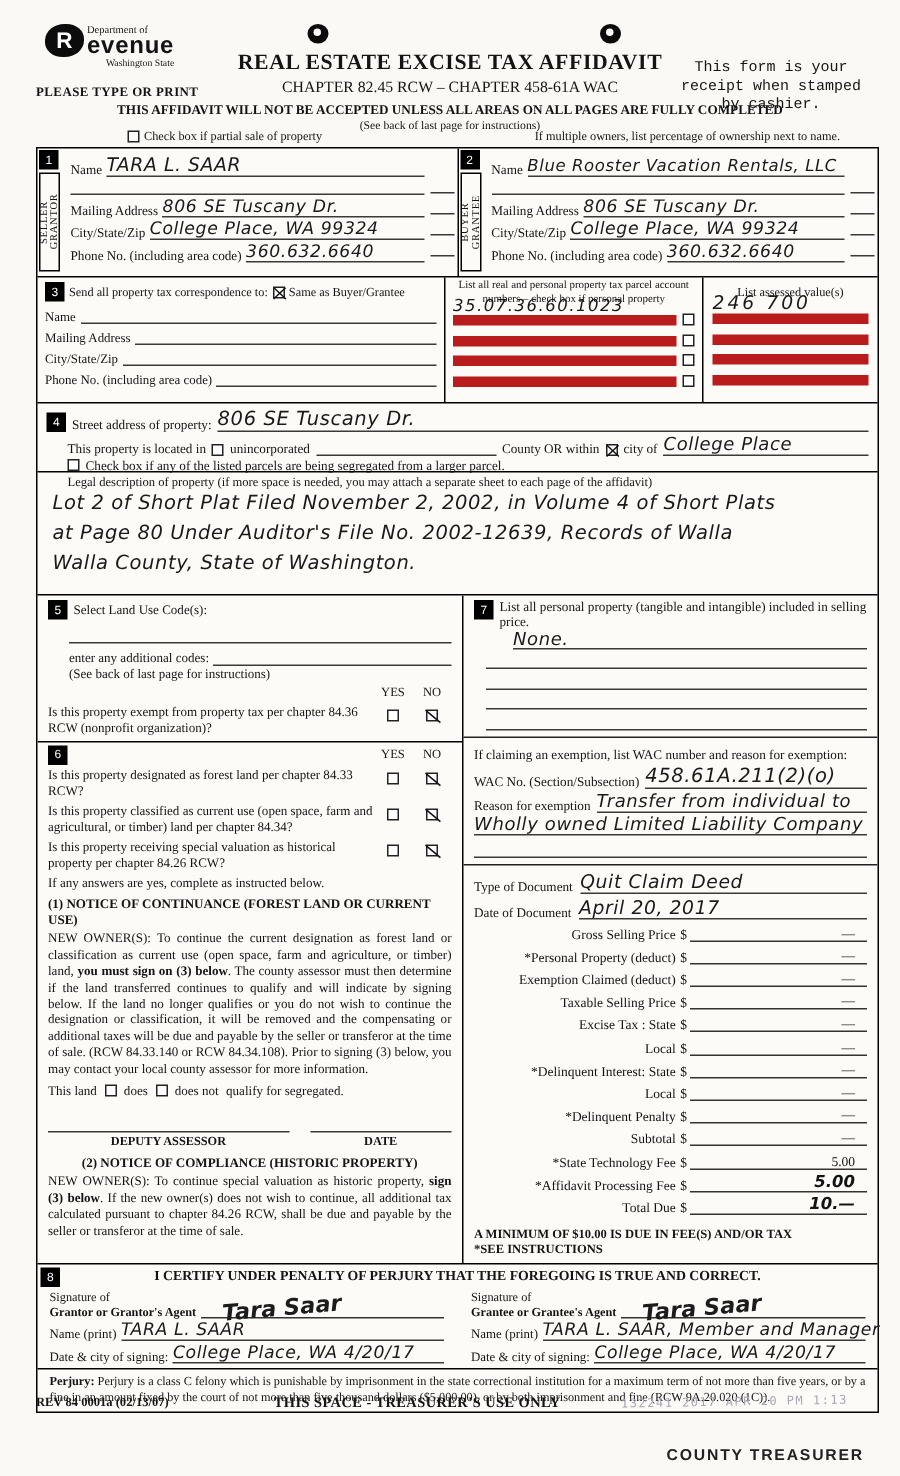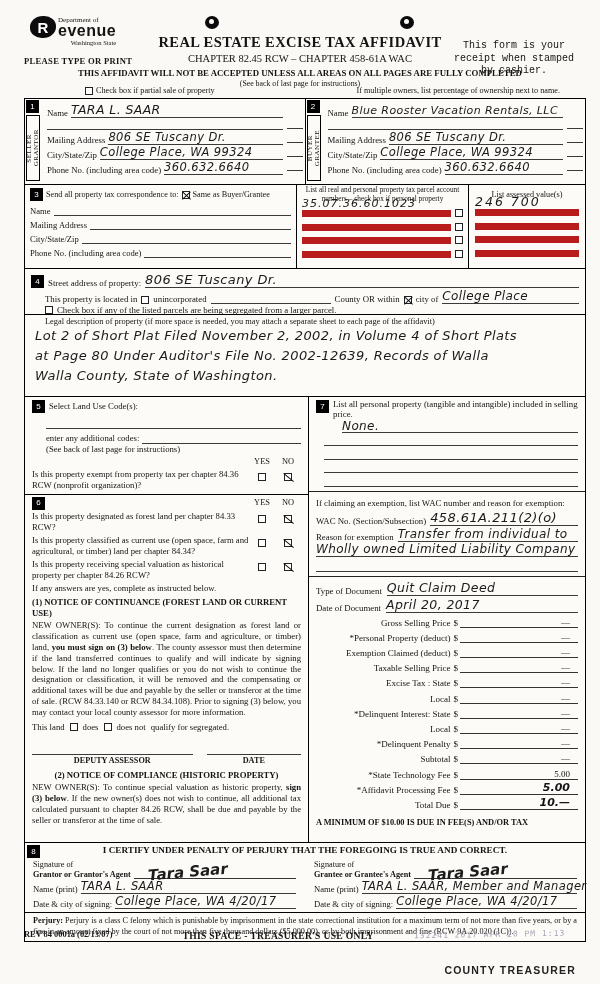--- a/index.html
+++ b/index.html
@@ -542,20 +542,21 @@
           </div>
         <div class="mrow">
             <span class="mlabel">Total Due</span>
             <span class="mdollar">$</span>
             <span class="mline">
               <span class="mval hwv">10.—</span>
             </span>
           </div>
 
         <div class="minnote">A MINIMUM OF $10.00 IS DUE IN FEE(S) AND/OR TAX</div>
+        <div class="minnote" style="margin-top:1px;">*SEE INSTRUCTIONS</div>
       </div>
     </div>
 
     <div class="row8">
       <span class="numbox">8</span>
       <div class="certify">I CERTIFY UNDER PENALTY OF PERJURY THAT THE FOREGOING IS TRUE AND CORRECT.</div>
       <div class="sigcols">
         <div class="sigcol">
           <div class="srow">
             <span class="siglab"><span>Signature of</span><br><span class="b">Grantor or Grantor's Agent</span></span>

